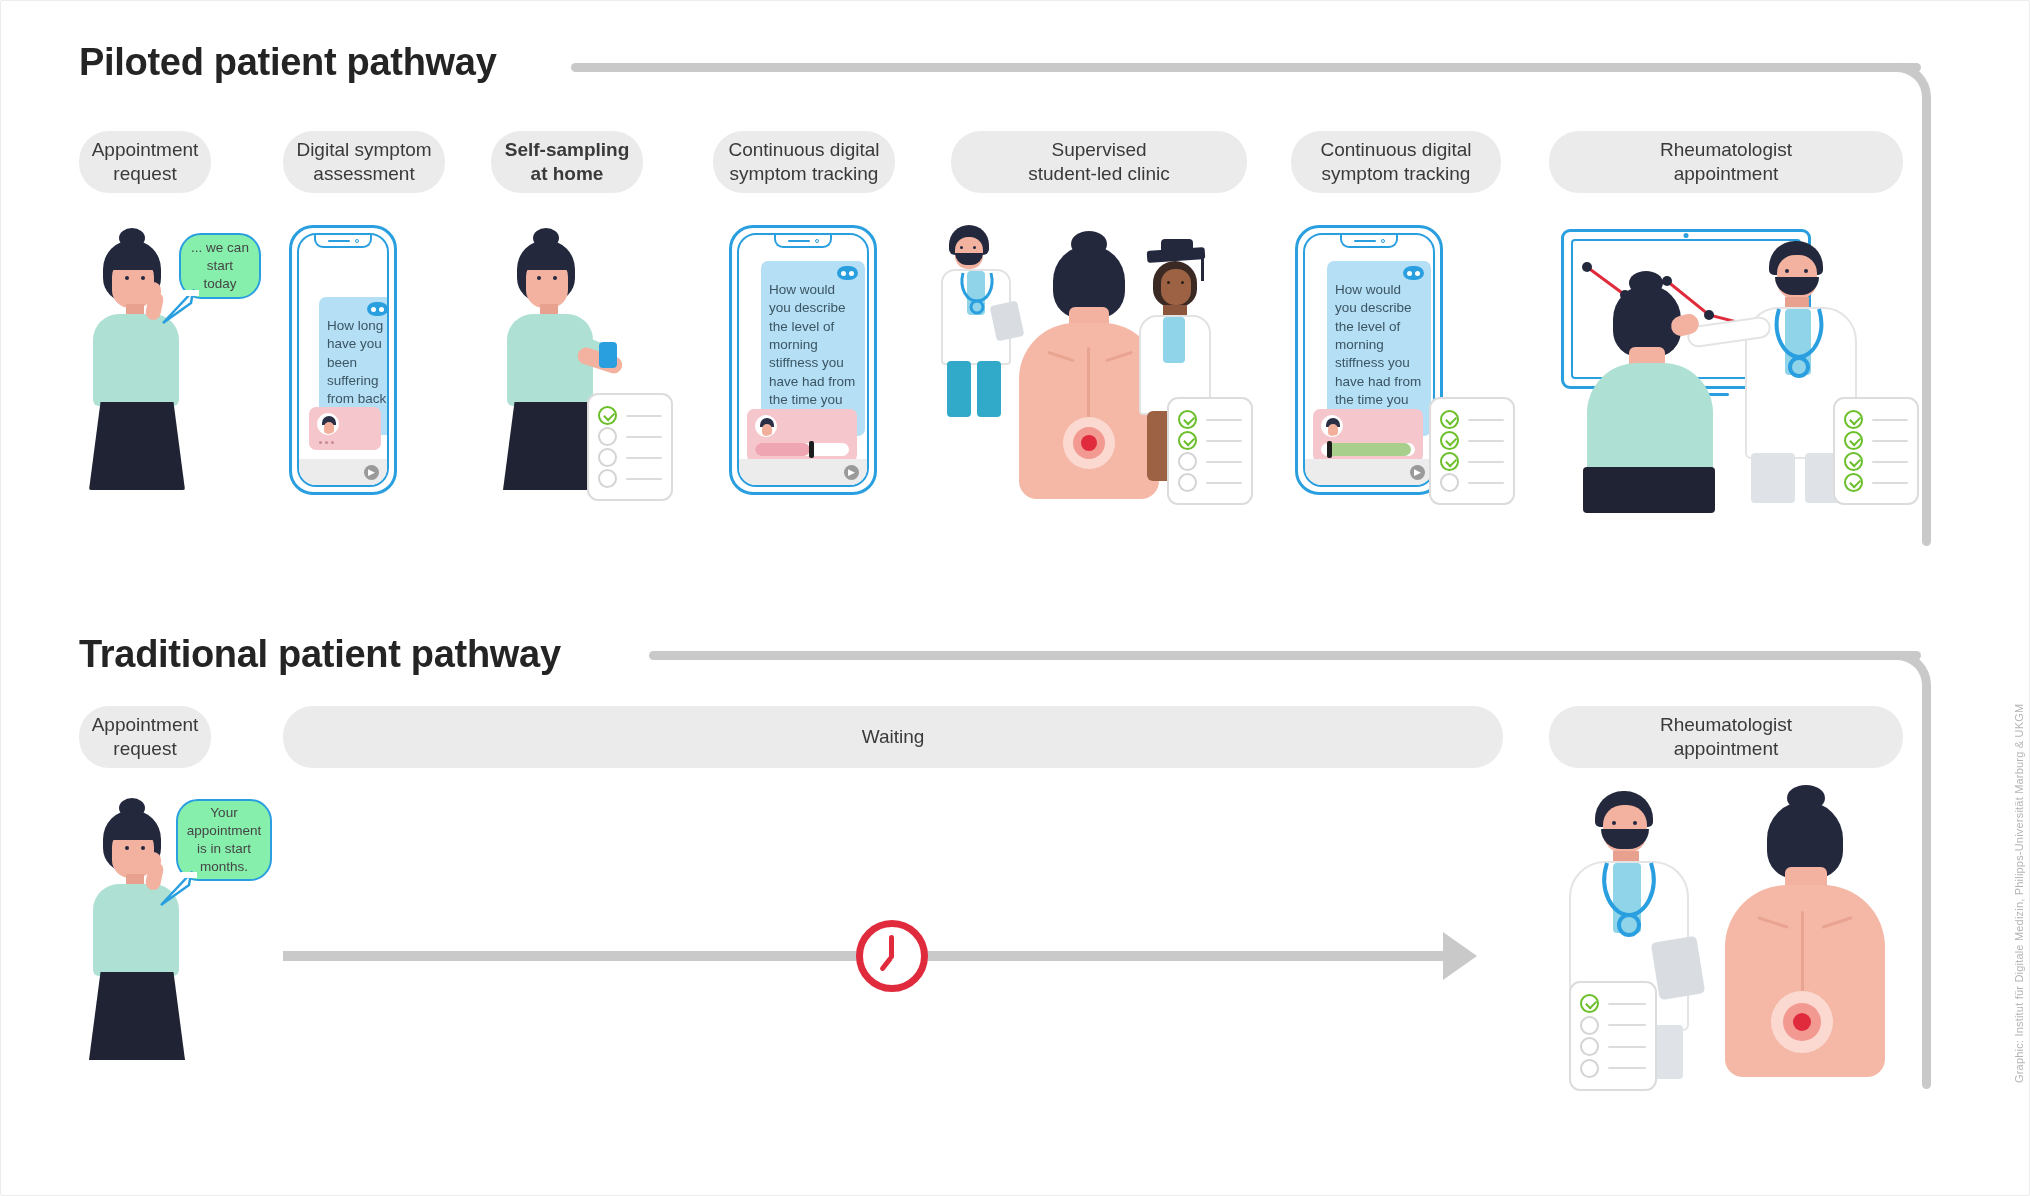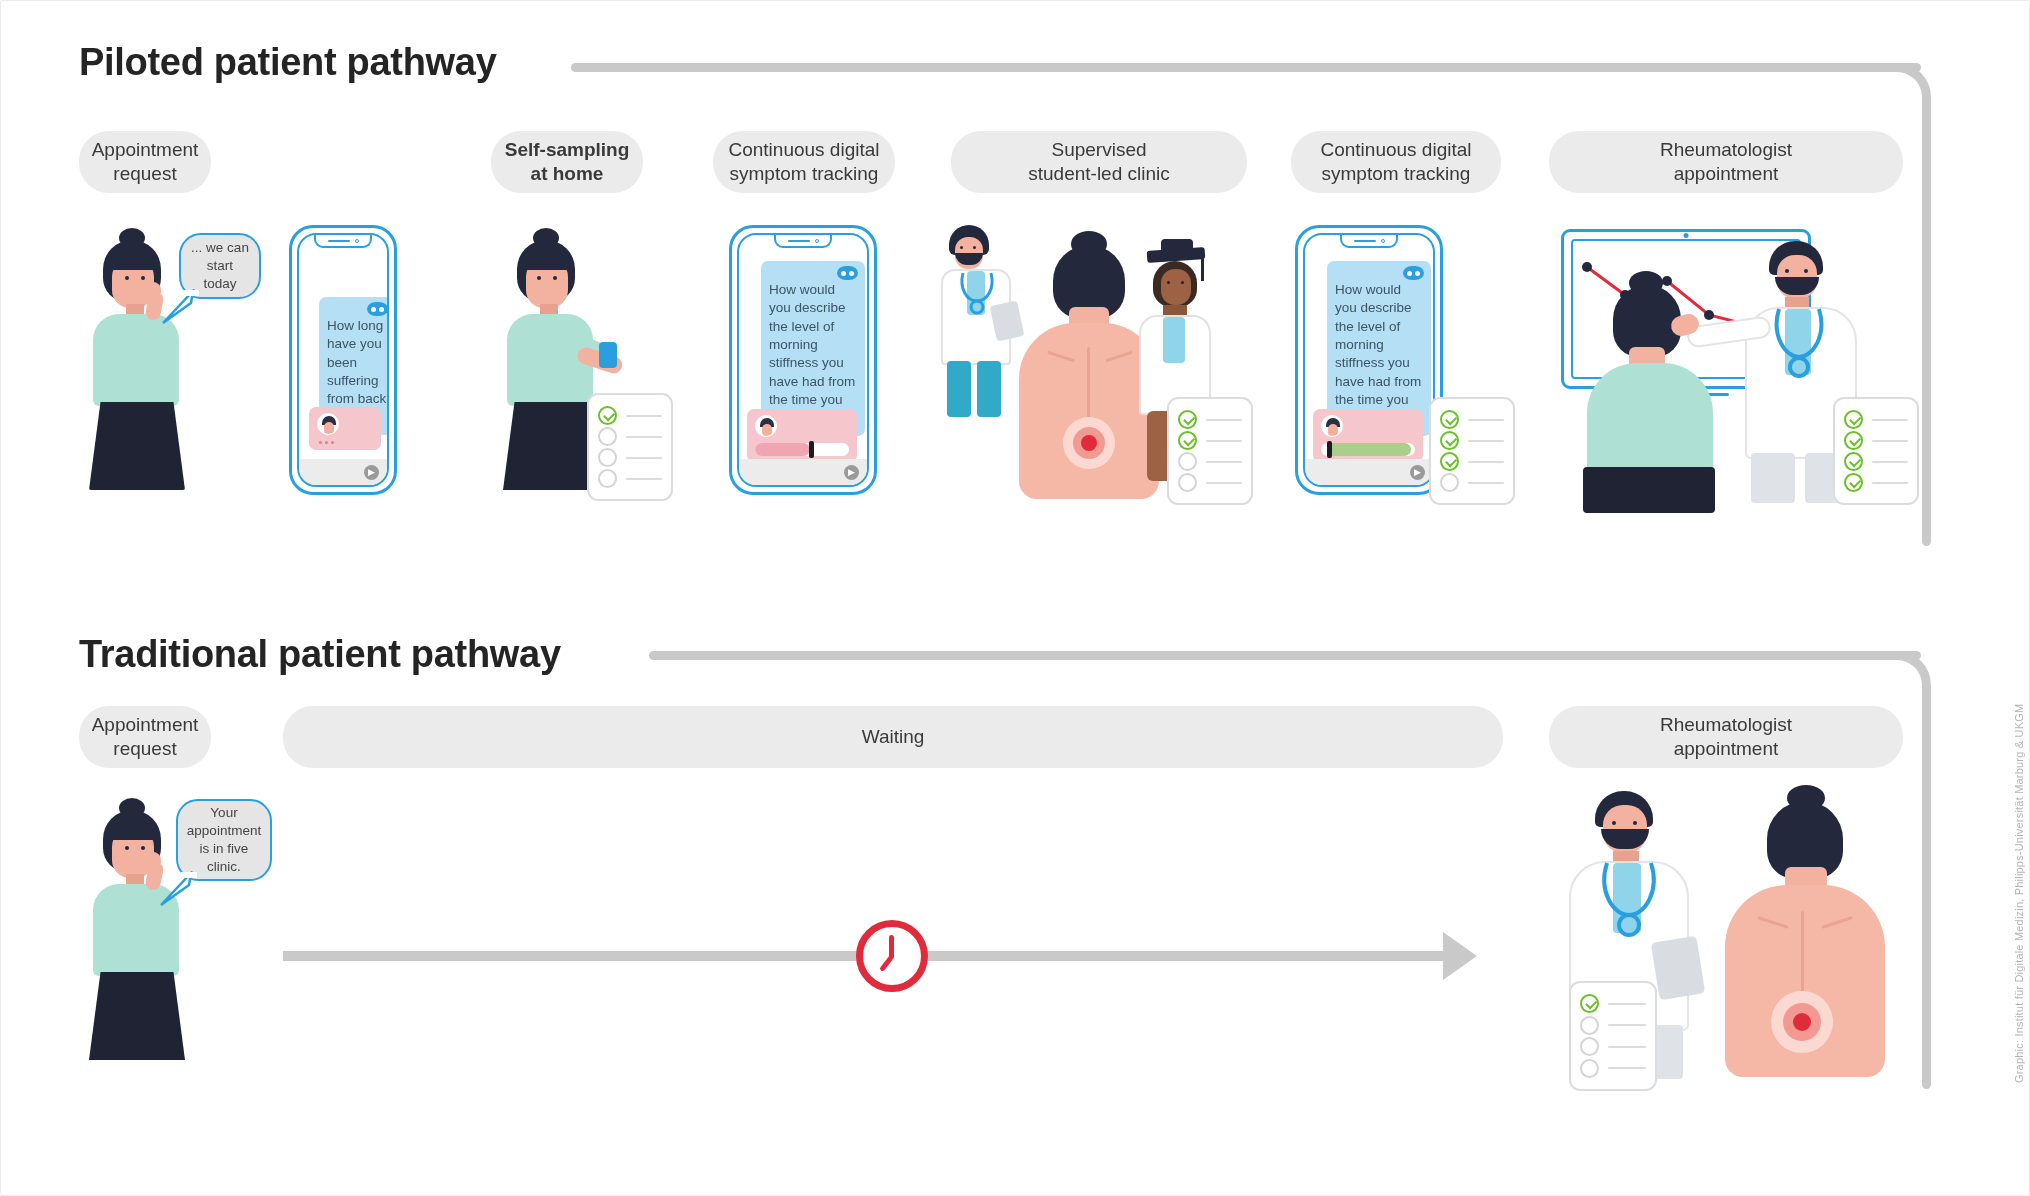--- a/index.html
+++ b/index.html
@@ -145,21 +145,21 @@
     width: 15px; height: 15px; border-radius: 50%; background: #9a9a9a;
     display:flex; align-items:center; justify-content:center;
     color: #fff; font-size: 9px; line-height: 1;
   }
 
   
   .speech {
     position: absolute;
     border: 2.5px solid #2a9fe0;
     border-radius: 22px;
-    background: #e5e5e5;
+    background: #86efac;
     color: #454545;
     font-size: 13.5px;
     line-height: 1.32;
     text-align: center;
     display: flex; align-items: center; justify-content: center;
     padding: 6px 9px;
   }
 
   
   .checklist {
@@ -250,20 +250,26 @@
   <div class="section-title" style="left:78px; top:40px;">Piloted patient pathway</div>
 
   <div class="header-rule" style="left:570px; top:62px; width:1350px;"></div>
   <div class="header-corner" style="left:1880px; top:62px; width:50px; height:46px;"></div>
   <div class="header-rule" style="left:1921px; top:100px; width:9px; height:445px; border-radius:5px;"></div>
 
   <div class="pill" style="left:78px;  top:130px; width:132px; height:62px;">
     <div>
       <span>Appointment</span>
       <span>request</span>
+    </div>
+  </div>
+  <div class="pill" style="left:282px; top:130px; width:162px; height:62px;">
+    <div>
+      <span>Digital symptom</span>
+      <span>assessment</span>
     </div>
   </div>
   <div class="pill" style="left:490px; top:130px; width:152px; height:62px;font-weight:bold;">
     <div>
       <span>Self-sampling</span>
       <span>at home</span>
     </div>
   </div>
   <div class="pill" style="left:712px; top:130px; width:182px; height:62px;">
     <div>
@@ -614,21 +620,21 @@
     <div class="sh" style="left:60px; top:50px; width:4px; height:4px; background:#23283d; border-radius:50%;"></div>
     <div class="sh" style="left:45px; top:78px; width:18px; height:16px; background:#e8a08f;"></div>
     <div class="sh" style="left:12px; top:88px; width:86px; height:92px; background:#aee0d3; border-radius:26px 26px 6px 6px;"></div>
     <div class="sh" style="left:62px; top:92px; width:17px; height:50px; background:#aee0d3; border-radius:9px; transform:rotate(-22deg);"></div>
     <div class="sh" style="left:66px; top:66px; width:15px; height:28px; background:#f3b2a0; border-radius:8px; transform:rotate(12deg);"></div>
     <div class="sh" style="left:64px; top:56px; width:16px; height:18px; background:#f3b2a0; border-radius:8px;"></div>
     <div class="sh" style="left:8px; top:176px; width:96px; height:88px; background:#1f2333; clip-path: polygon(12% 0, 88% 0, 100% 100%, 0 100%);"></div>
   </div>
 
   <div class="speech" style="left:175px; top:798px; width:96px; height:82px;">
-    <span>Your appointment is in five clinic.</span>
+    <span>Your appointment is in start months.</span>
   </div>
   <svg style="position:absolute; left:158px; top:870px;" width="40" height="40">
     <path d="M32 2 L30 14 L2 34 Z" fill="#ffffff" stroke="#2a9fe0" stroke-width="2.5"></path>
     <rect x="22" y="1" width="16" height="6" fill="#ffffff"></rect>
   </svg>
 
   <div class="wait-arrow-line" style="left:282px; top:950px; width:1160px;"></div>
   <div class="wait-arrow-head" style="left:1442px; top:931px;"></div>
 
   <div class="clock" style="left:855px; top:919px;">

